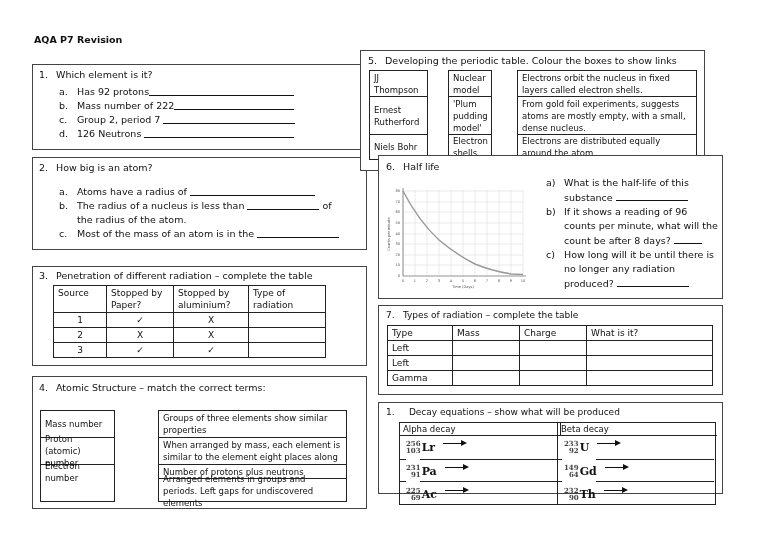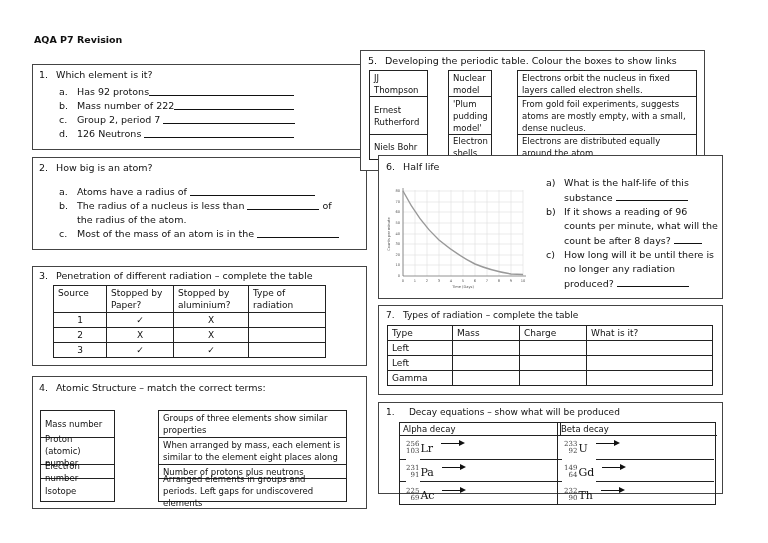--- a/index.html
+++ b/index.html
@@ -14,21 +14,21 @@
   .item { display:flex; line-height:14px; font-size:9.5px; }
   .item .lt { width:18px; flex:0 0 18px; }
   .blank { display:inline-block; border-bottom:1px solid #111; height:10px; vertical-align:baseline; }
   table { border-collapse:collapse; position:absolute; font-size:9px; }
   td, th { border:1px solid #222; font-weight:normal; text-align:left; vertical-align:top; padding:1px 4px; line-height:12px; }
   .c { text-align:center; }
   .mbox { position:absolute; border:1px solid #222; box-sizing:border-box; }
   .mcell { border-bottom:1px solid #222; padding:1px 4px; font-size:8.5px; line-height:12px; display:flex; align-items:center; box-sizing:border-box; }
   .mcell:last-child { border-bottom:none; }
   .hl-text { font-size:9.5px; line-height:14.5px; }
-  .nuc { display:inline-flex; align-items:center; font-family:"DejaVu Serif", serif; }
+  .nuc { display:inline-flex; align-items:center; font-family:"DejaVu Serif", serif;font-weight:bold; }
   .nuc .sc { display:inline-flex; flex-direction:column; align-items:flex-end; font-size:7px; line-height:7px; color:#444; margin-right:1px; }
   .nuc .sym { font-size:11px; }
   .arrow { display:inline-block; width:22px; height:1px; background:#111; position:relative; margin-left:8px; vertical-align:middle; }
   .arrow::after { content:""; position:absolute; right:-2px; top:-3px; border-left:6px solid #111; border-top:3.5px solid transparent; border-bottom:3.5px solid transparent; }
   svg text { font-family:"DejaVu Sans", sans-serif; }
 </style>
 </head>
 <body>
 
 <div class="title">AQA P7 Revision</div>
@@ -107,21 +107,20 @@
 
 <div class="box" style="left:32px;top:376px;width:335px;height:133px;">
   <div class="qhead" style="left:6px;top:5px;">
     <span class="num">4.</span>
     <span>Atomic Structure – match the correct terms:</span>
   </div>
   <div class="mbox" style="left:7px;top:33px;width:75px;height:92px;">
     <div class="mcell" style="height:27px;">Mass number</div>
     <div class="mcell" style="height:27px;">Proton (atomic) number</div>
     <div class="mcell" style="height:14px;">Electron number</div>
-    <div class="mcell" style="height:23px;">Isotope</div>
   </div>
   <div class="mbox" style="left:125px;top:33px;width:189px;height:92px;">
     <div class="mcell" style="height:27px;">Groups of three elements show similar properties</div>
     <div class="mcell" style="height:27px;">When arranged by mass, each element is similar to the element eight places along</div>
     <div class="mcell" style="height:14px;">Number of protons plus neutrons</div>
     <div class="mcell" style="height:23px;">Arranged elements in groups and periods. Left gaps for undiscovered elements</div>
   </div>
 </div>
 
 <div class="box" style="left:360px;top:33px;width:345px;height:121px;margin-top:17px;">

